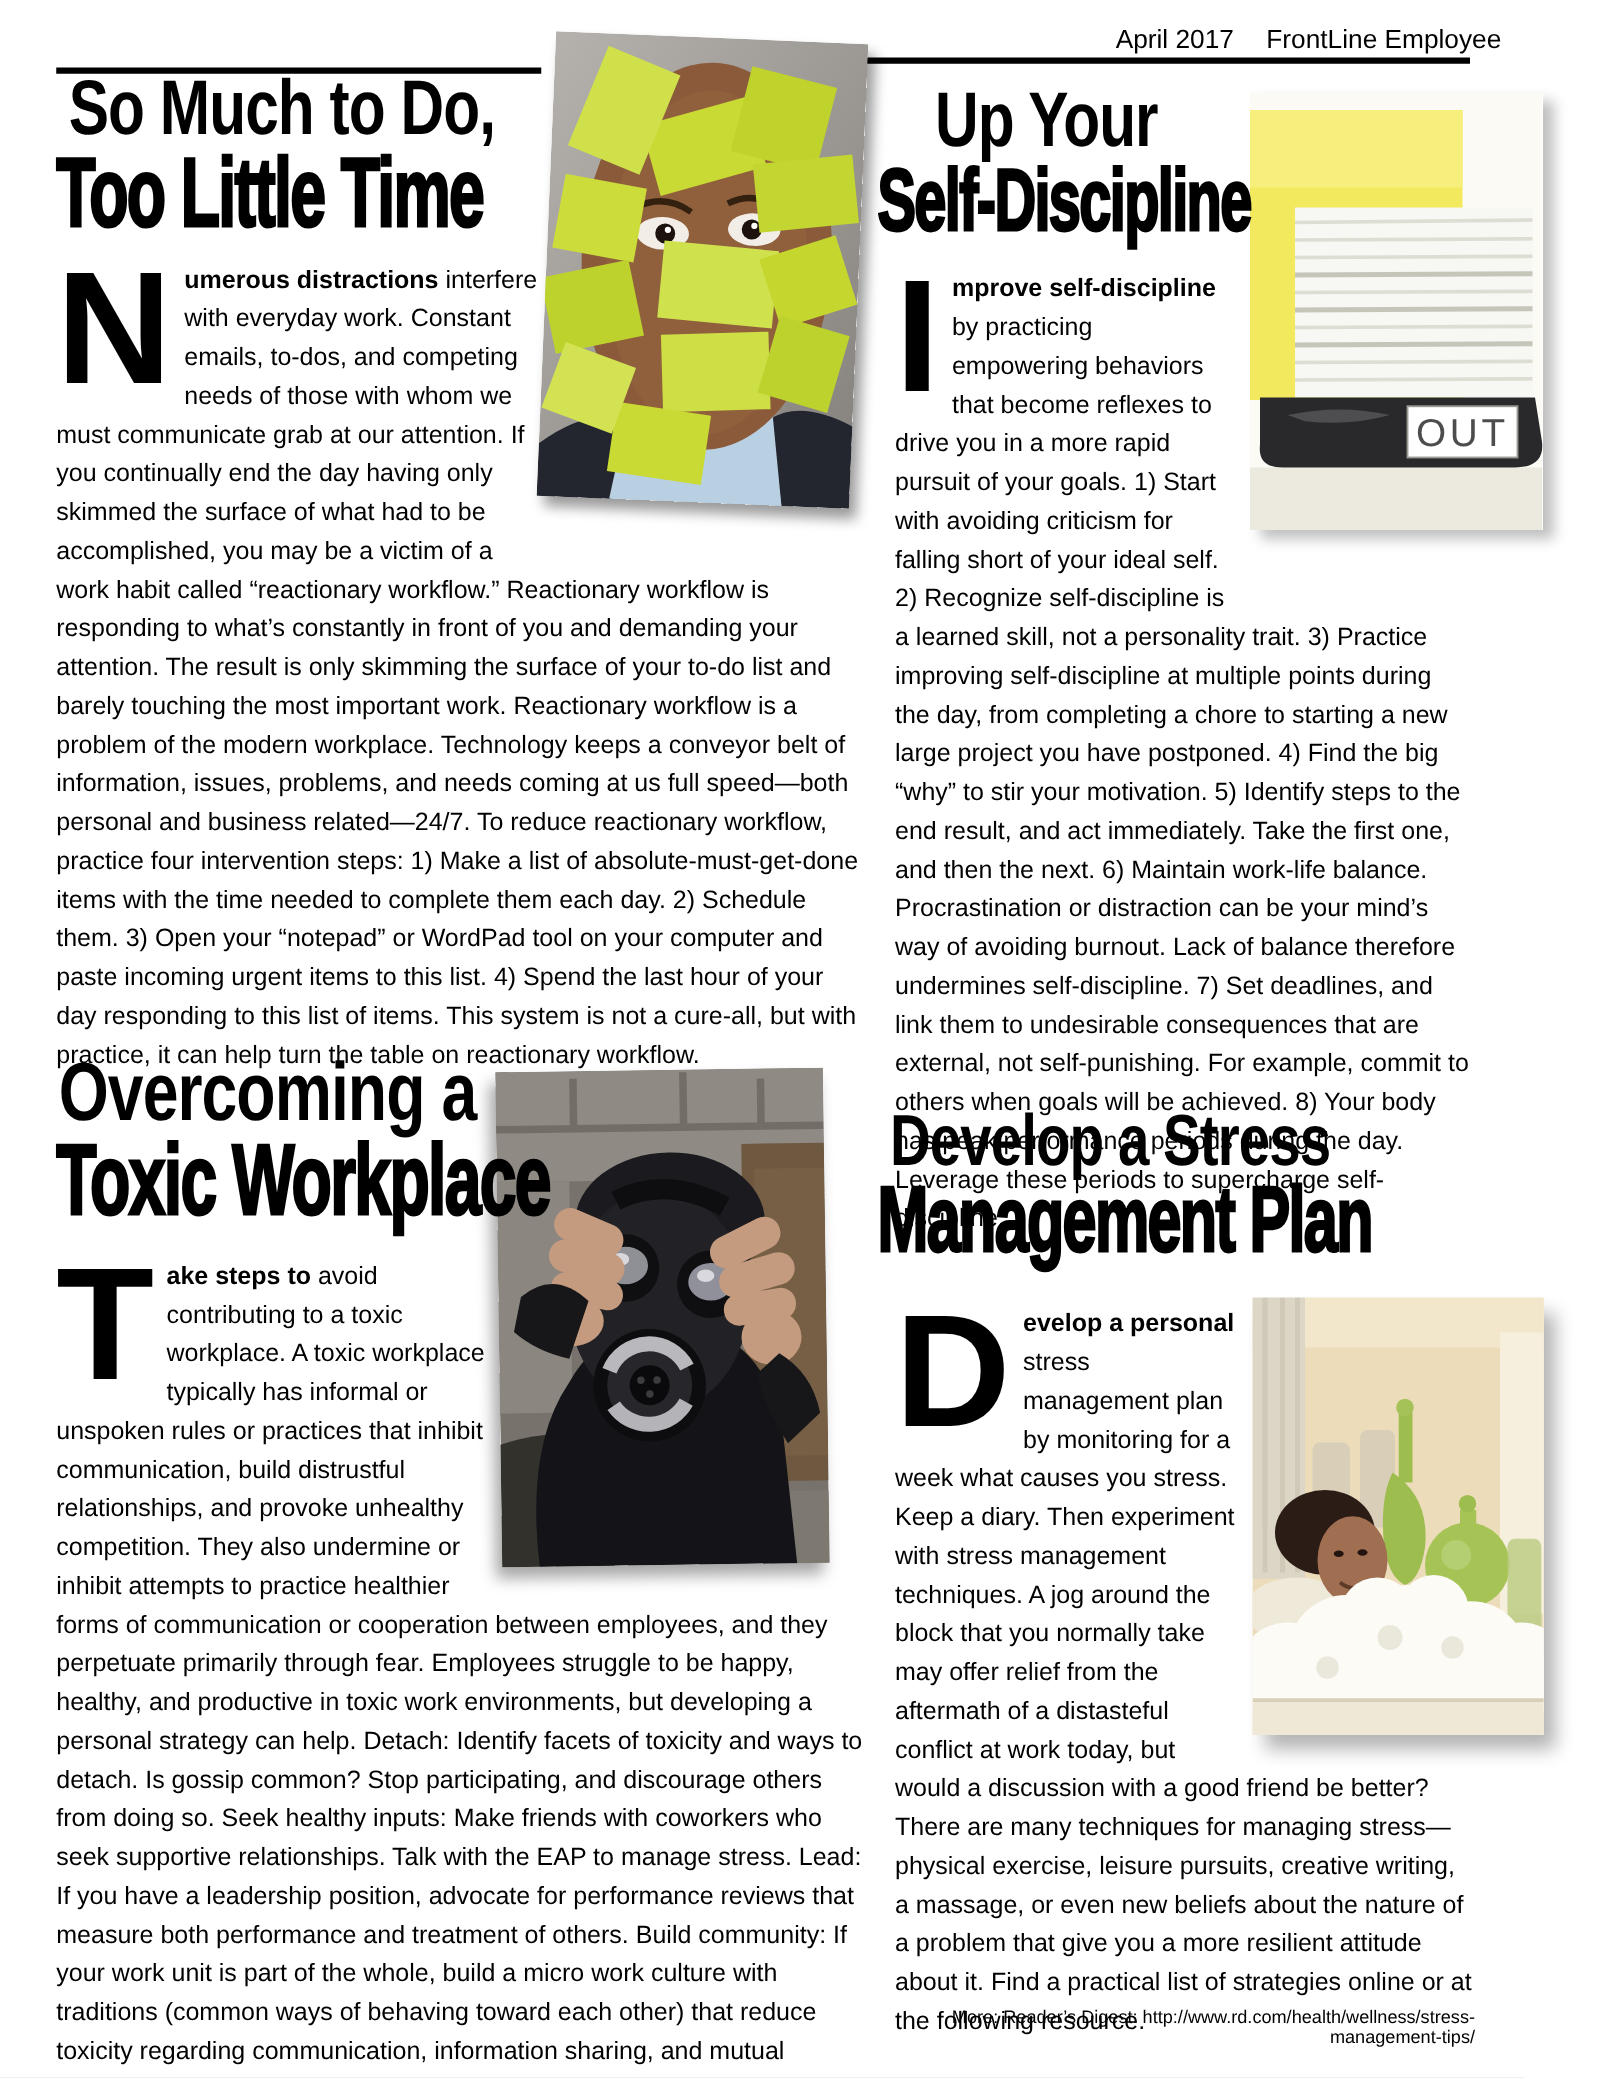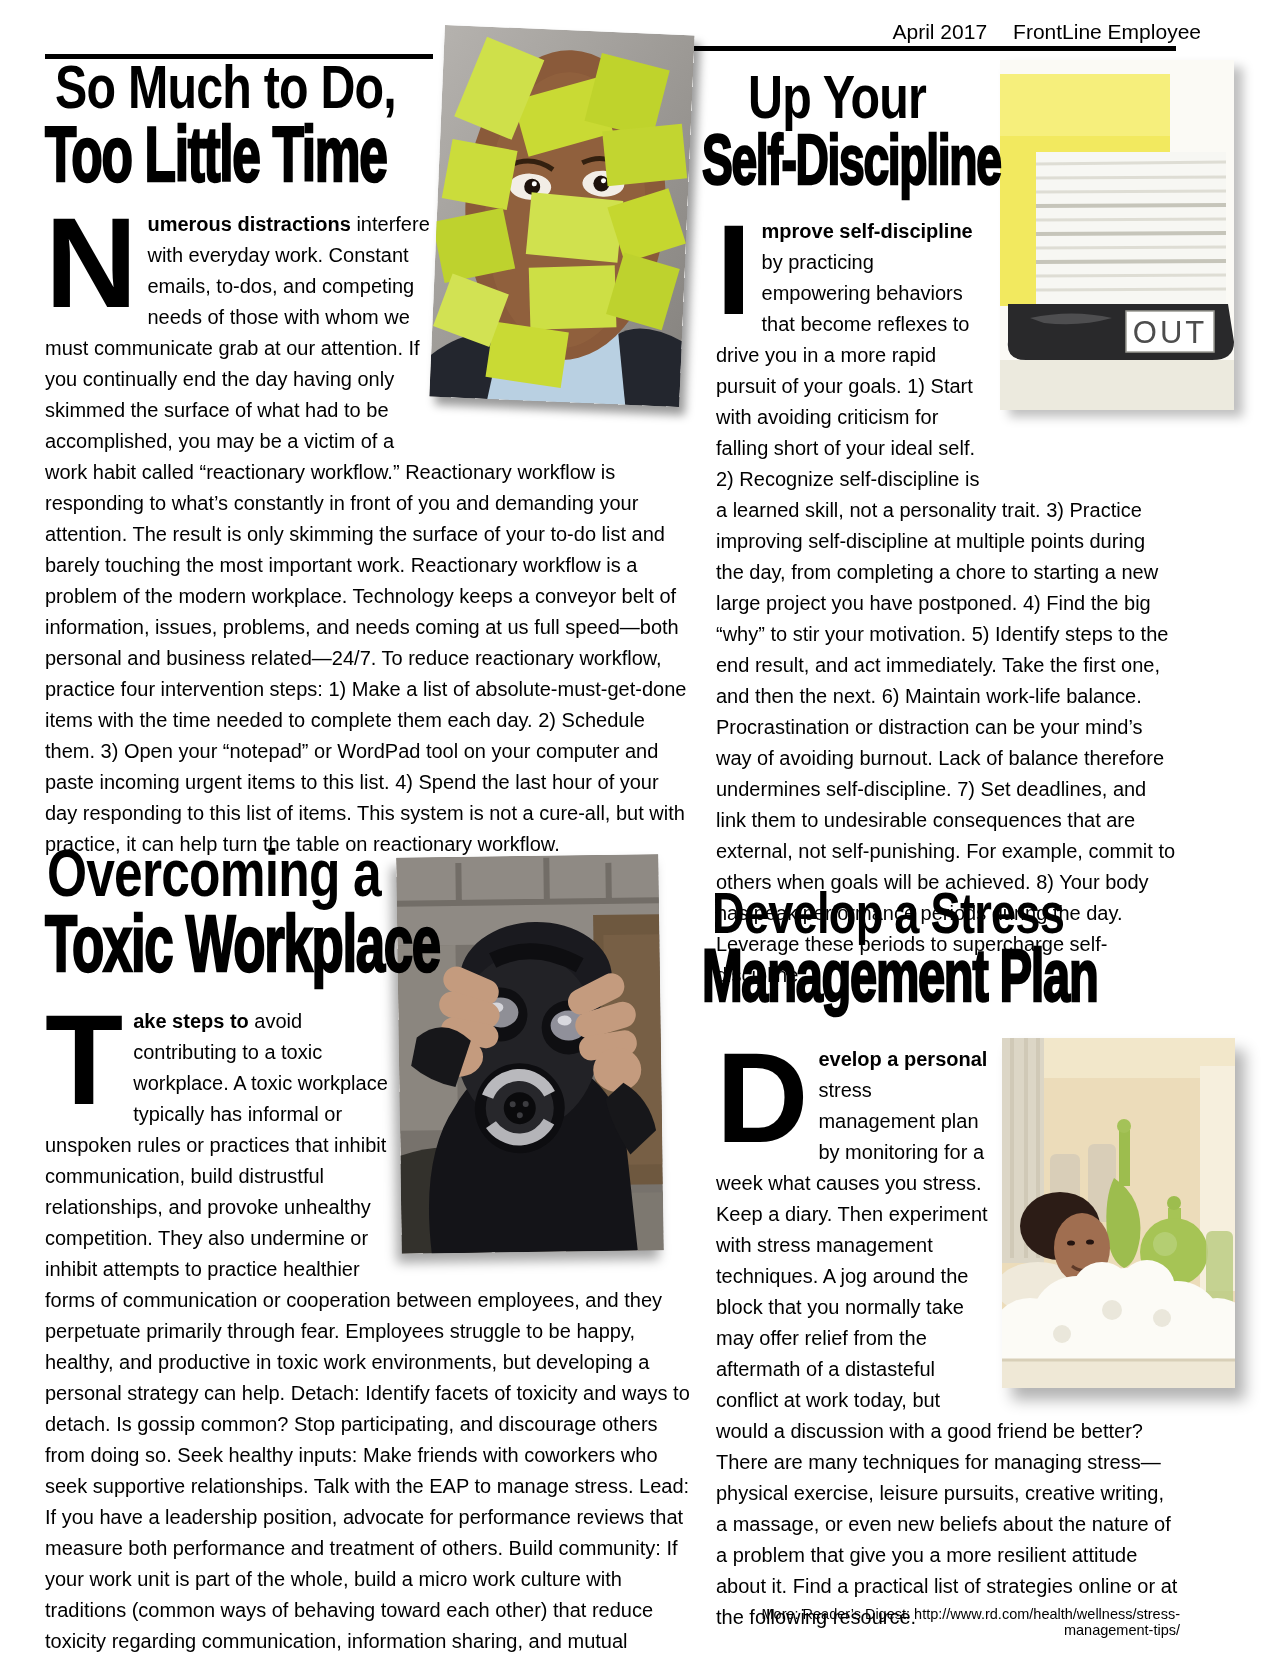--- a/index.html
+++ b/index.html
@@ -52,21 +52,21 @@
   .sp4 { width:192px; height:364px; }
 
   .source { margin-top:8px; padding-right:26px; text-align:right; font-size:15px; }
   .footer { position:absolute; left:716px; top:1606px; width:464px; text-align:right; font-size:14.5px; z-index:2; }
 
   
   .photo { position:absolute; z-index:1; }
   .photo svg { display:block; width:100%; height:100%; }
   #img1 { left:437px;  top:30px;   width:250px; height:372px; transform:rotate(2.4deg);
           box-shadow:6px 8px 10px rgba(0,0,0,.40); }
-  #img2 { left:1000px; top:60px;   width:234px; height:350px;
+  #img2 { left:1000px; top:74px;   width:234px; height:350px;
           box-shadow:9px 7px 10px rgba(0,0,0,.25); }
   #img3 { left:399px;  top:856px;  width:262px; height:396px; transform:rotate(-0.8deg);
           box-shadow:-5px 9px 12px rgba(0,0,0,.35); }
   #img4 { left:1002px; top:1038px; width:233px; height:350px;
           box-shadow:10px 12px 14px rgba(0,0,0,.30); }
 </style>
 </head>
 <body>
 
 <div class="page">

